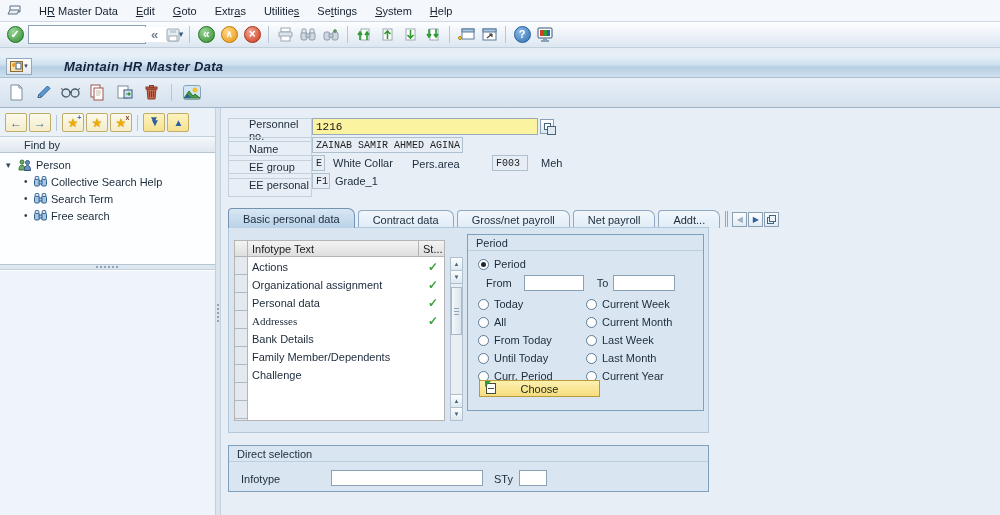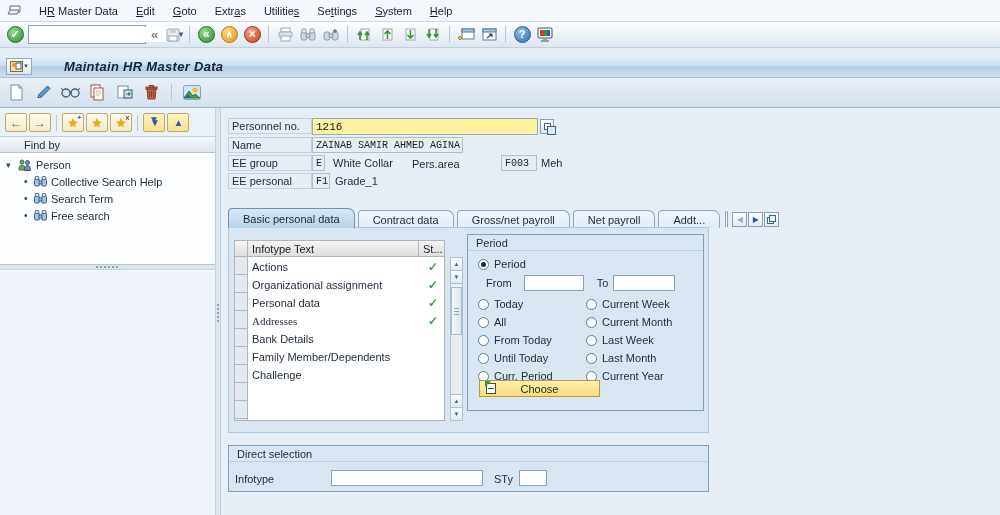--- a/index.html
+++ b/index.html
@@ -74,22 +74,22 @@
   .tree-row { display:flex; align-items:center; height:17px; padding-left:6px; gap:4px; }
   .tree-row.child { padding-left:24px; }
   .tw { color:#33465a; font-size:9px; width:8px; }
   .bullet { color:#2c3c4c; font-size:10px; width:6px; }
   .h-splitter { height:5px; background:#dde7ef; border-bottom:1px solid #c3d1de; position:relative; }
   .h-grip { position:absolute; left:96px; top:1px; display:flex; gap:2px; }
   .h-grip i { width:2px; height:2px; background:#8fa4b6; }
   .lower-panel { height:272px; background:#eef4f9; border-top:1px solid #fff; }
 
   
-  .fld-label { position:absolute; height:16px; border:1px solid #c3d1dd; display:flex; align-items:center;
-               padding-left:3px; color:#1c2a3a; background:transparent; }
+  .fld-label { position:absolute; height:24px; border:1px solid #c3d1dd; display:flex; align-items:center;
+               padding-left:20px; color:#1c2a3a; background:transparent; }
   .plain-label { position:absolute; height:17px; display:flex; align-items:center; color:#1c2a3a; }
   .ro-box { position:absolute; height:16px; border:1px solid #aebfce; background:#e6edf4;
             font-family:"Liberation Mono", monospace; font-size:10px; display:flex; align-items:center;
             padding-left:3px; color:#222; }
   .fld-text { position:absolute; height:16px; display:flex; align-items:center; color:#1c2a3a; }
   .pernr-input { position:absolute; left:91px; top:10px; width:226px; height:17px; background:#fbf3a0;
                  border:1px solid #98aabb; font-family:"Liberation Mono", monospace; font-size:11px;
                  padding:0 3px; color:#111; outline:none; }
   .matchcode { position:absolute; left:319px; top:11px; width:14px; height:15px; background:linear-gradient(#fefefe,#dce5ee);
                border:1px solid #8aa0b6; display:flex; align-items:center; justify-content:center; }
@@ -474,21 +474,21 @@
           <span class="mc-ico"></span>
         </span>
 
       <div class="fld-label" style="left:7px; top:29px; width:84px;">Name</div>
       <div class="ro-box" style="left:91px; top:29px; width:151px;">ZAINAB SAMIR AHMED AGINA</div>
 
       <div class="fld-label" style="left:7px; top:47px; width:84px;">EE group</div>
       <div class="ro-box" style="left:91px; top:47px; width:13px;">E</div>
       <div class="fld-text" style="left:112px; top:47px;">White Collar</div>
       <div class="plain-label" style="left:191px; top:47px;">Pers.area</div>
-      <div class="ro-box" style="left:280px; top:47px; width:36px;">F003</div>
+      <div class="ro-box" style="left:271px; top:47px; width:36px;">F003</div>
       <div class="fld-text" style="left:320px; top:47px;">Meh</div>
 
       <div class="fld-label" style="left:7px; top:65px; width:84px;">EE personal</div>
       <div class="ro-box" style="left:91px; top:65px; width:18px;">F1</div>
       <div class="fld-text" style="left:114px; top:65px;">Grade_1</div>
 
       <div class="tabstrip">
         <span class="tab active">Basic personal data</span>
         <span class="tab">Contract data</span>
         <span class="tab">Gross/net payroll</span>
@@ -617,21 +617,21 @@
           <div class="choose-btn">
             <span class="choose-ico"></span>
             <span>Choose</span>
           </div>
         </div>
       </div>
 
       <div class="groupbox" style="left:7px; top:337px; width:481px; height:47px;">
         <div class="gb-caption">Direct selection</div>
         <div class="ds-row">
-          <span class="plain-label" style="left:6px; top:2px;">Infotype</span>
+          <span class="plain-label" style="left:12px; top:2px;">Infotype</span>
           <input class="winput" style="position: absolute; left: 102px; top: 2px; width: 152px;" value="">
           <span class="plain-label" style="left:265px; top:2px;">STy</span>
           <input class="winput" style="position: absolute; left: 290px; top: 2px; width: 28px;" value="">
         </div>
       </div>
 
     </div>
   </div>
 </div>
 

